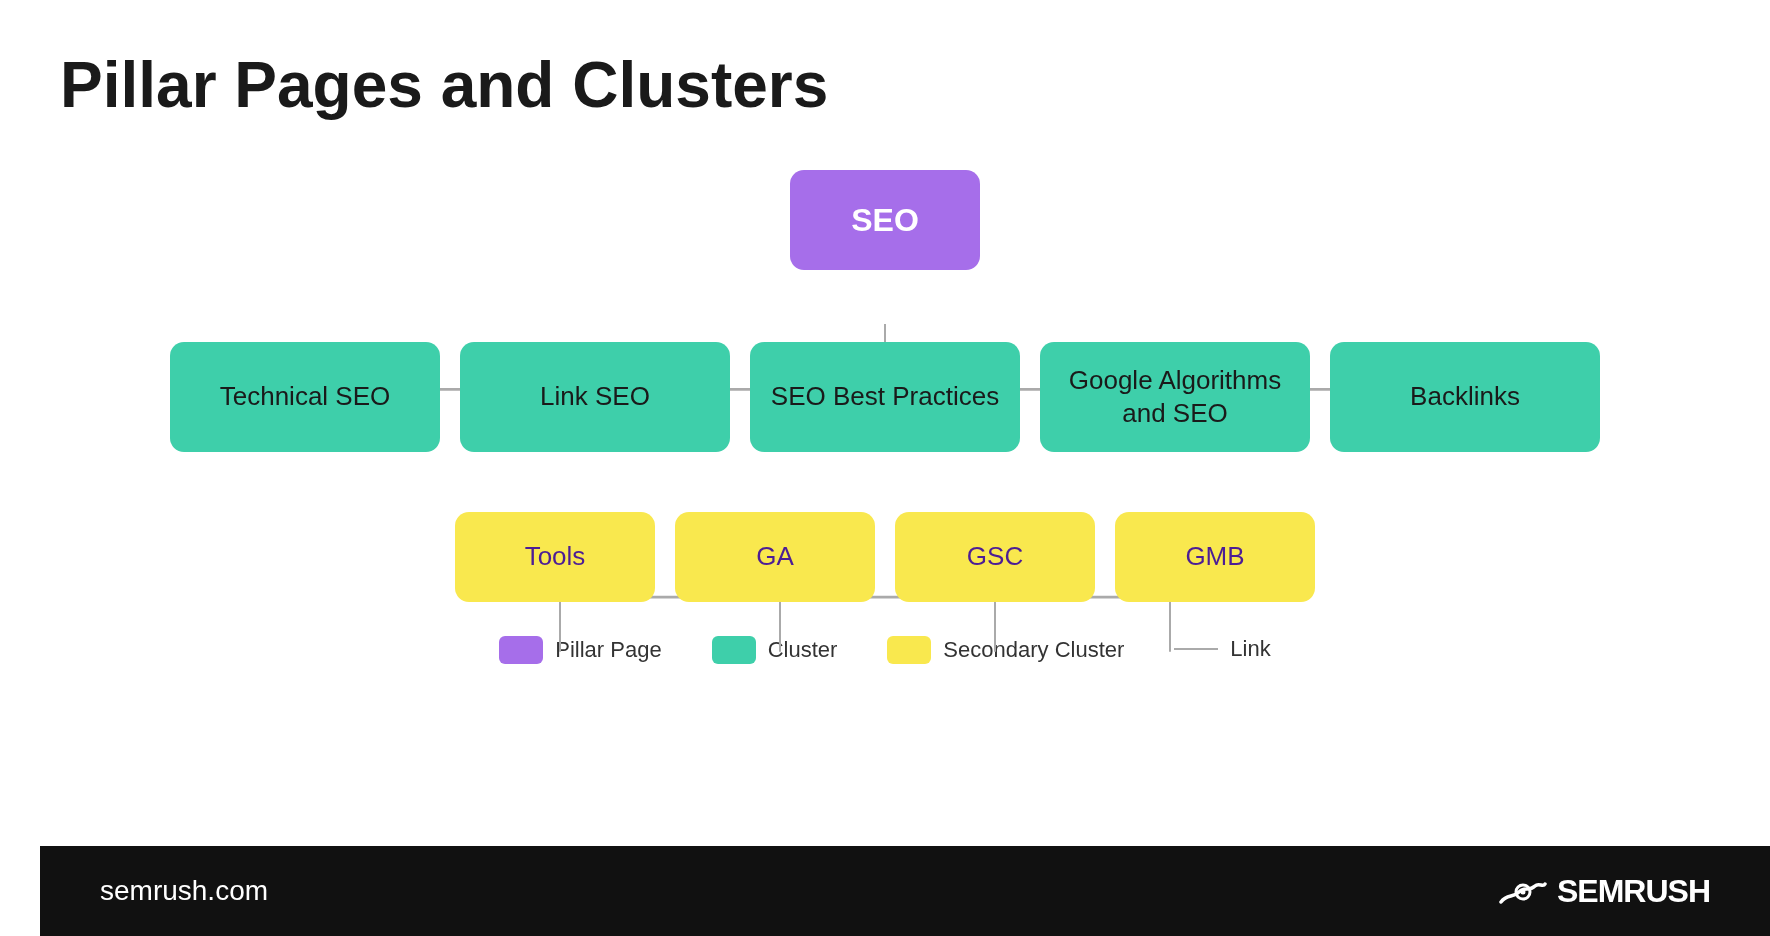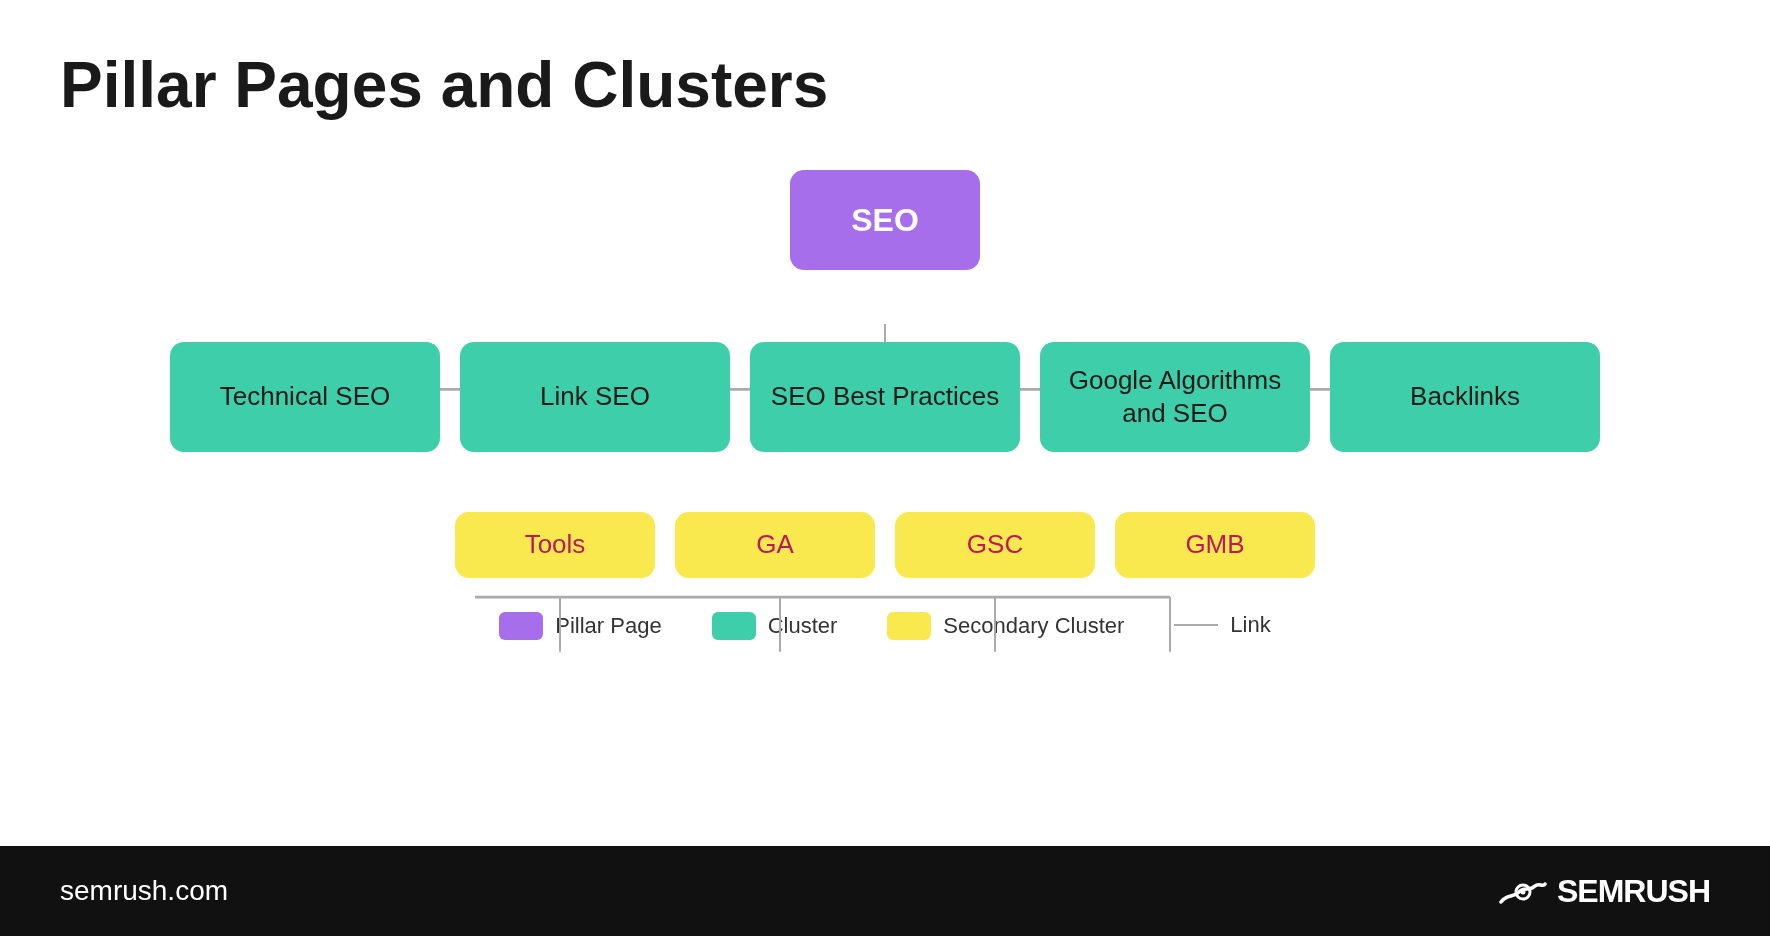--- a/index.html
+++ b/index.html
@@ -91,23 +91,23 @@
       font-size: 32px;
     }
     .node-cluster {
       background: #3ecfaa;
       color: #1a1a1a;
       width: 270px;
       height: 110px;
     }
     .node-secondary {
       background: #f9e84e;
-      color: #be185d;
+      color: #4c1d95;
       width: 200px;
-      height: 66px;
+      height: 90px;
     }
 
     
     .legend {
       display: flex;
       align-items: flex-start;
       gap: 50px;
       padding: 24px 0 10px 0;
       margin-top: 10px;
     }
@@ -131,20 +131,21 @@
 
     
     .footer {
       background: #111111;
       height: 90px;
       display: flex;
       align-items: center;
       justify-content: space-between;
       padding: 0 60px;
       flex-shrink: 0;
+      margin-left: 40px;
     }
     .footer-domain {
       color: #ffffff;
       font-size: 28px;
       font-weight: 400;
     }
     .footer-logo {
       display: flex;
       align-items: center;
       gap: 10px;

